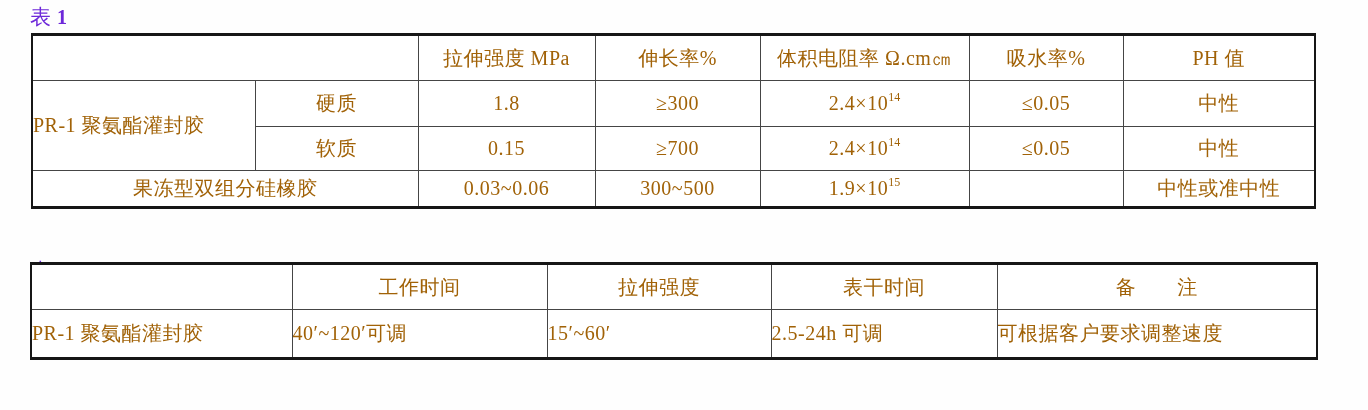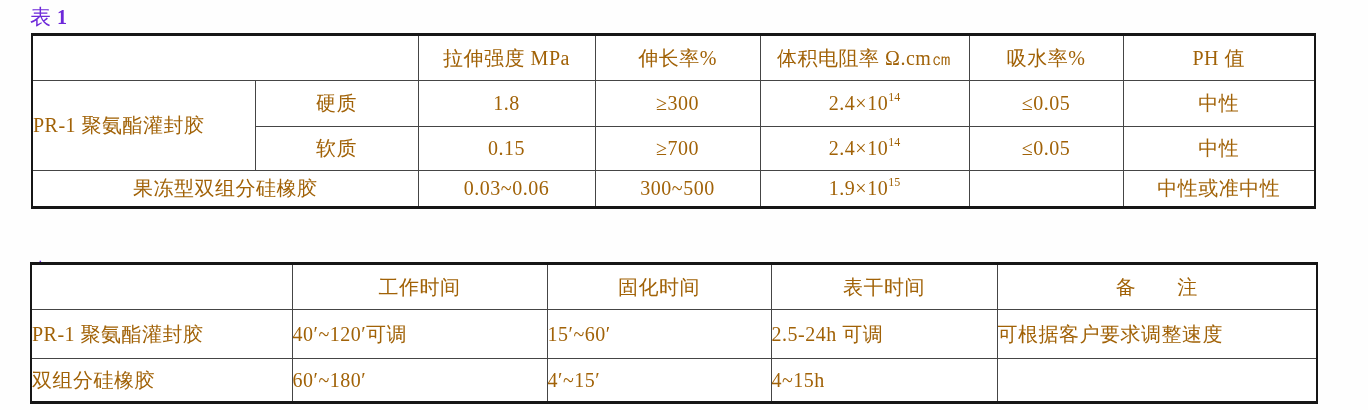--- a/index.html
+++ b/index.html
@@ -131,34 +131,27 @@
       <col style="width:261px">
         <col style="width:255px">
         <col style="width:224px">
       <col style="width:226px">
         <col style="width:320px">
     </colgroup>
     <tbody>
         <tr class="r-hdr">
       <td></td>
       <td>工作时间</td>
-      <td>固化时间</td>
+      <td>拉伸强度</td>
       <td>表干时间</td>
       <td>备　　注</td>
     </tr>
     <tr class="r-pu">
       <td class="alignL padM">PR-1 聚氨酯灌封胶</td>
       <td class="alignL padT2">40′~120′可调</td>
       <td class="alignL padT2">15′~60′</td>
       <td class="alignL padT2">2.5-24h 可调</td>
       <td class="alignL padS">可根据客户要求调整速度</td>
     </tr>
-    <tr class="r-sil">
-      <td class="alignL padM">双组分硅橡胶</td>
-      <td class="alignL padT2">60′~180′</td>
-      <td class="alignL padT2">4′~15′</td>
-      <td class="alignL padT2">4~15h</td>
-      <td></td>
-    </tr>
   </tbody>
     </table>
 
 </div>
 
 </body></html>

